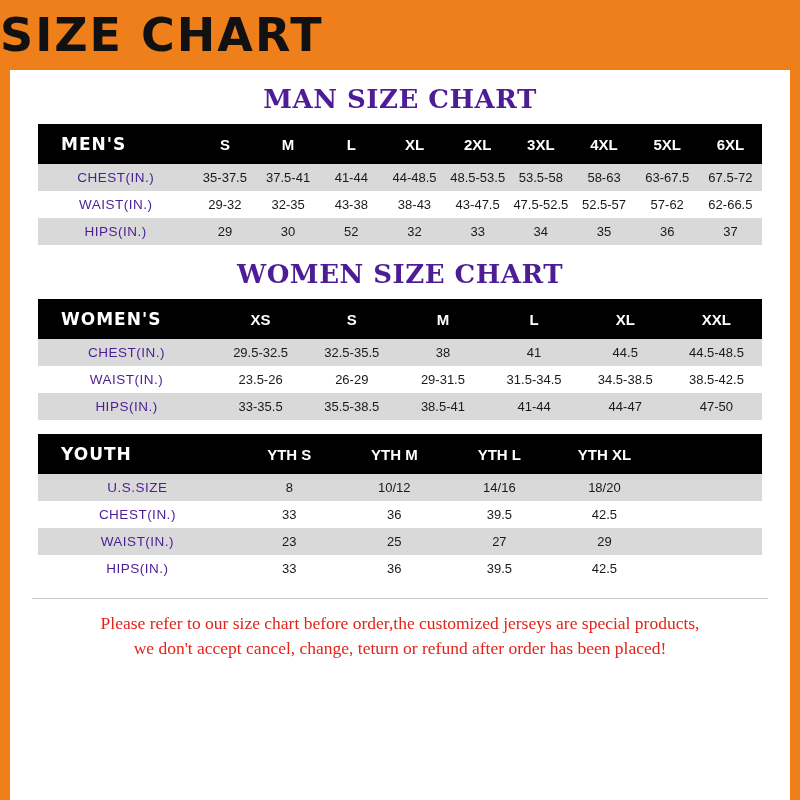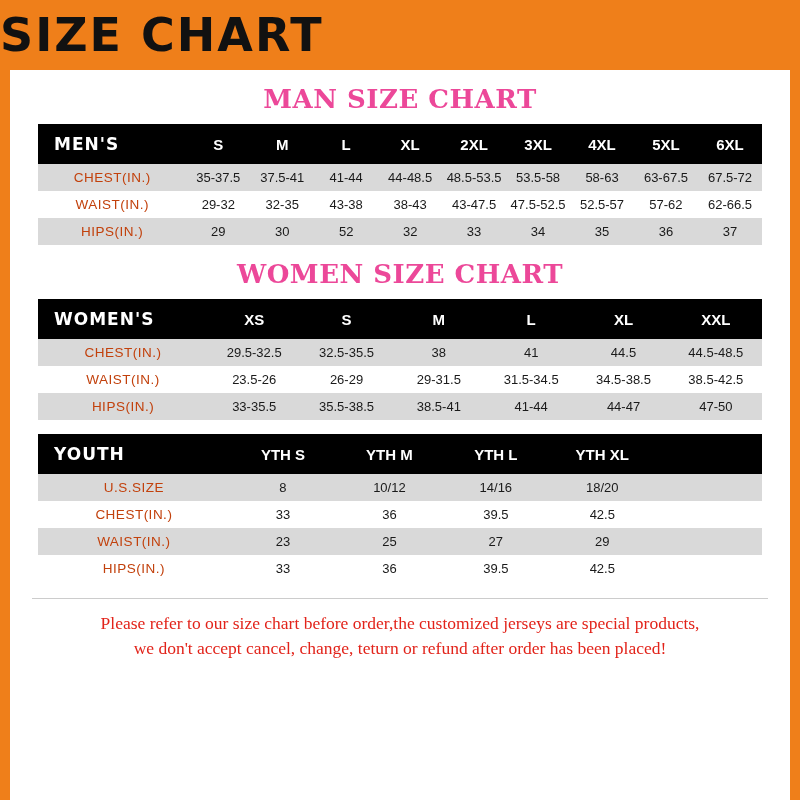--- a/index.html
+++ b/index.html
@@ -42,21 +42,21 @@
     padding: 0 28px;
   }
   .section {
     margin-top: 14px;
   }
   .section-title {
     text-align: center;
     font-family: "DejaVu Serif", serif;
     font-weight: bold;
     font-size: 26px;
-    color: #ec4899;
+    color: #4c1d95;
     letter-spacing: 0.5px;
     margin: 10px 0 10px 0;
   }
   table.chart {
     width: 100%;
     border-collapse: collapse;
     table-layout: fixed;
   }
   table.chart td, table.chart th {
     text-align: center;
@@ -68,36 +68,36 @@
   }
   table.chart thead th {
     background: #000000;
     color: #ffffff;
     font-size: 15px;
     padding: 10px 2px;
     font-weight: bold;
   }
   table.chart thead th.rowlabel {
     text-align: left;
-    padding-left: 16px;
+    padding-left: 23px;
     font-family: "DejaVu Sans", sans-serif;
     font-size: 17px;
     letter-spacing: 1px;
     margin-top: 20px;
   }
   table.chart tbody tr.odd {
     background: #d9d9d9;
   }
   table.chart tbody tr.even {
     background: #ffffff;
   }
   table.chart tbody td.rowlabel {
     font-size: 13.5px;
     letter-spacing: 0.5px;
-    color: #c2410c;
+    color: #4c1d95;
     text-align: center;
   }
   .men-col-first { width: 18%; }
   .women-col-first { width: 21%; }
   .youth-col-first { width: 24%; }
   .footer-note {
     margin: 16px 22px 0 22px;
     border-top: 1px solid #cccccc;
     padding-top: 12px;
     text-align: center;

